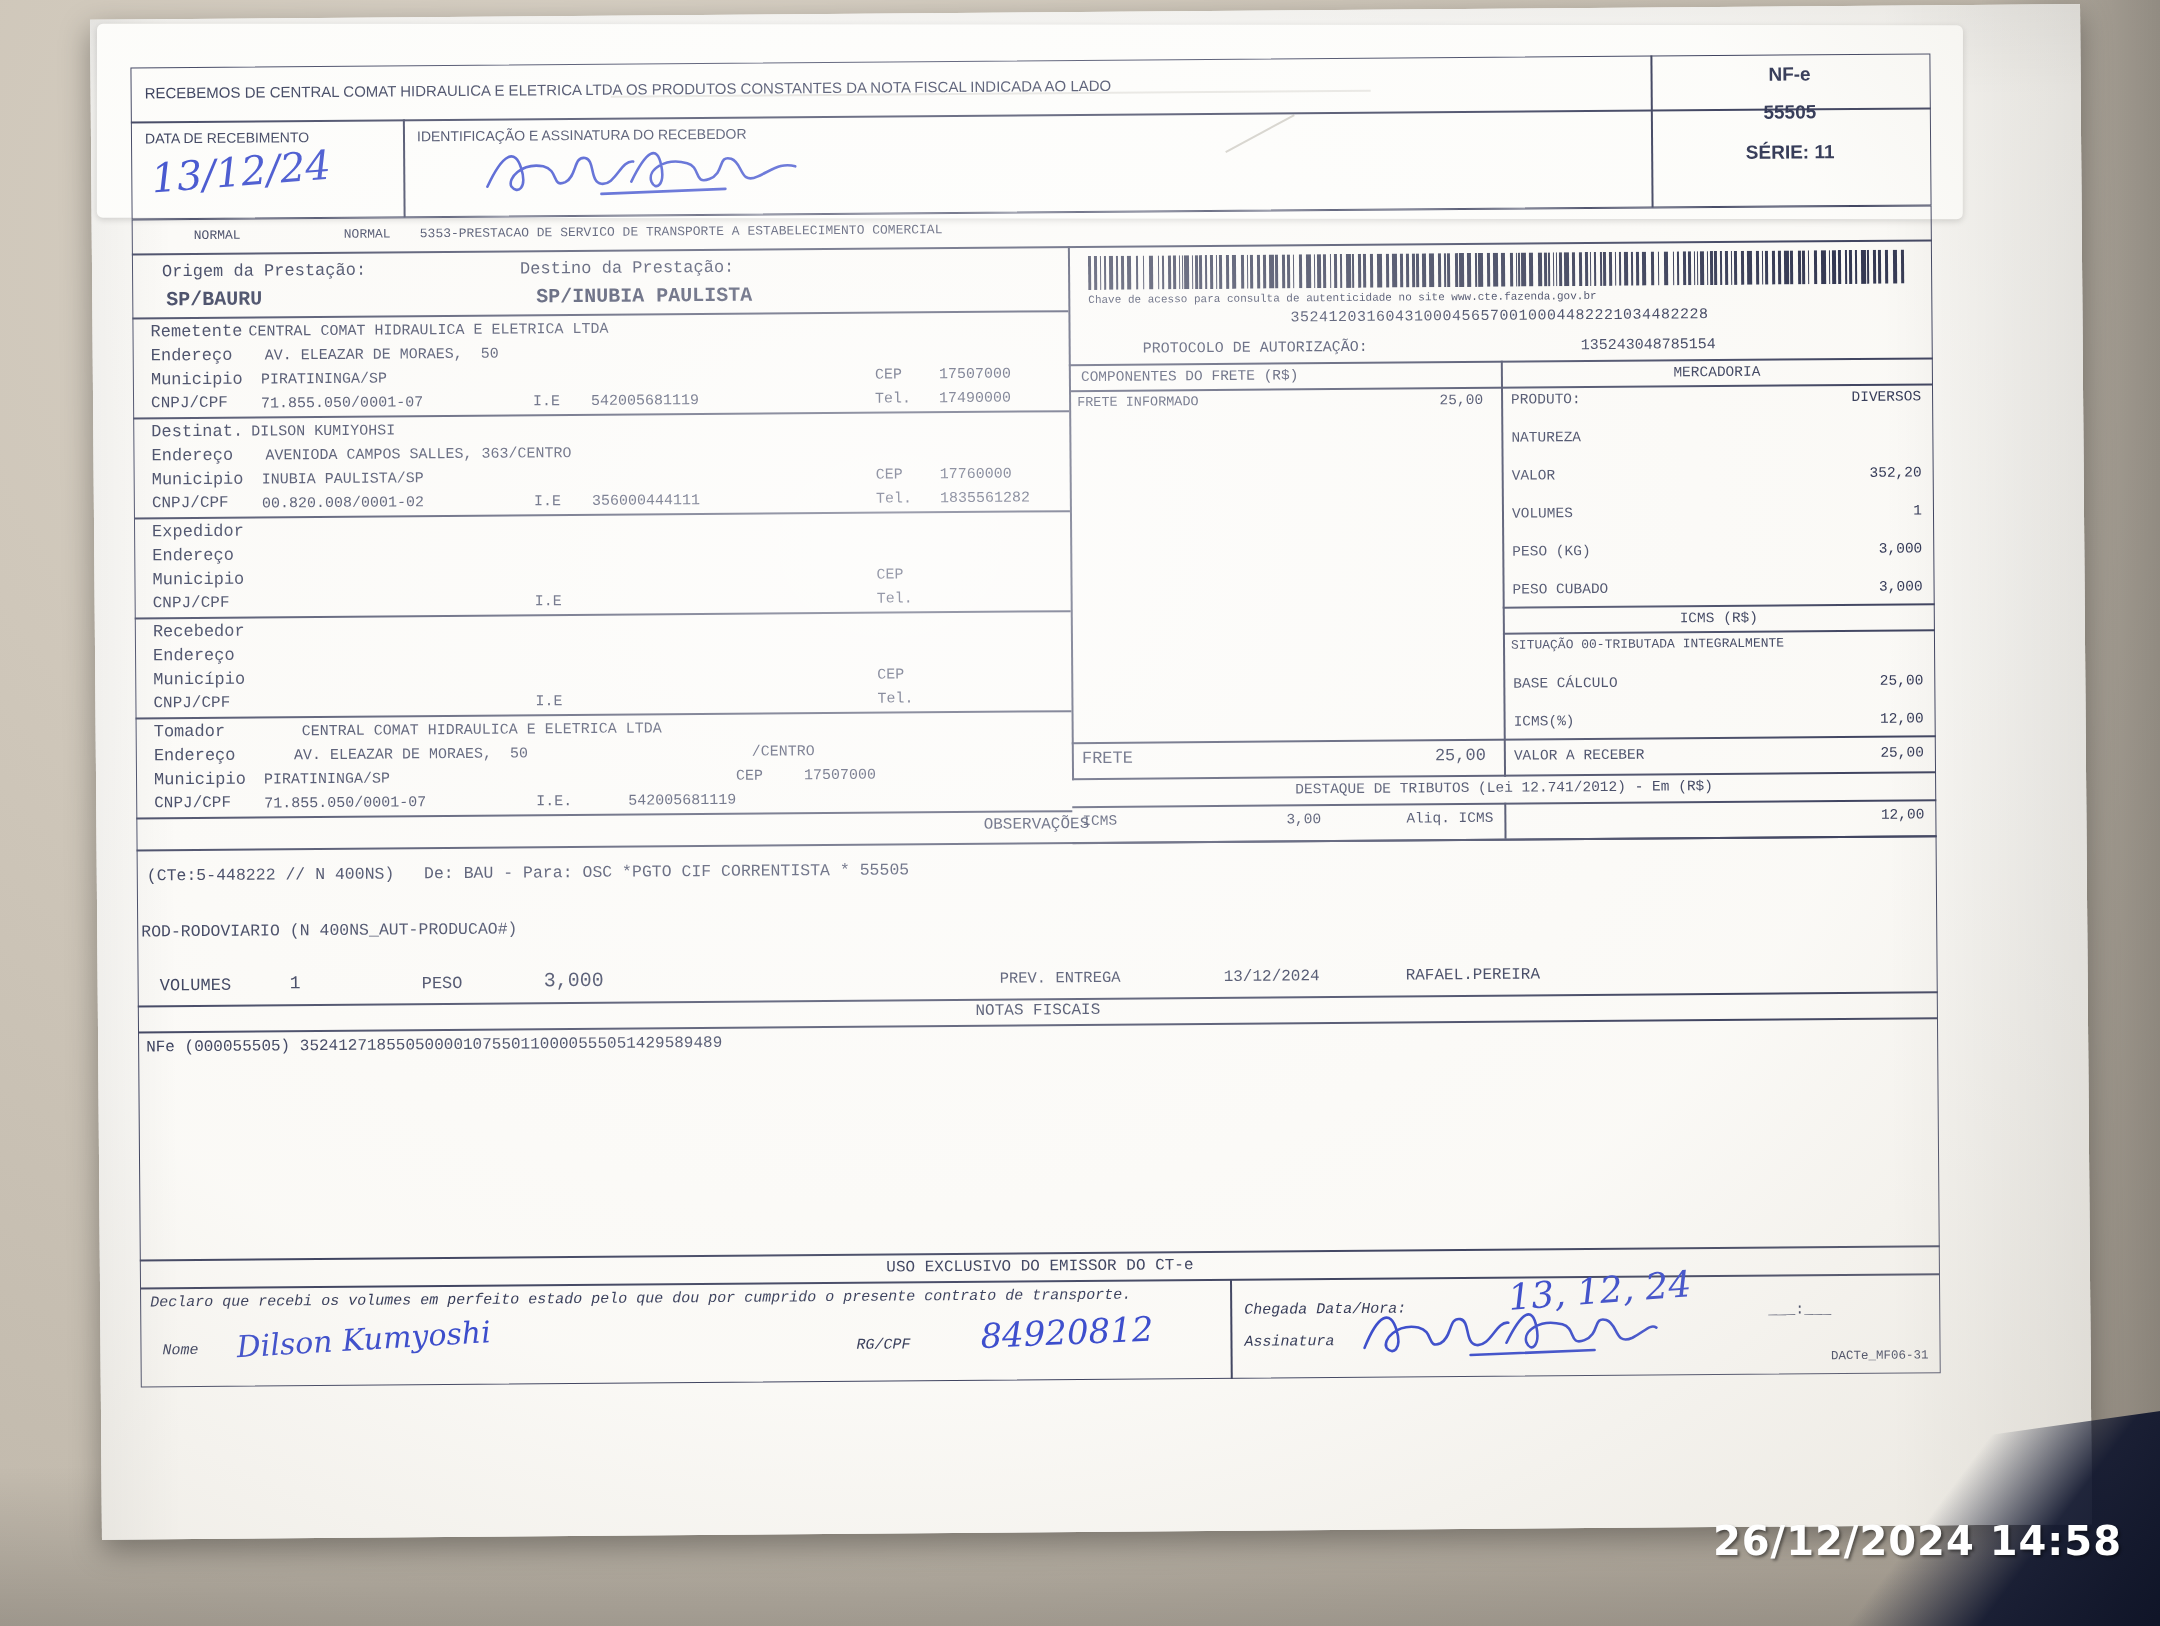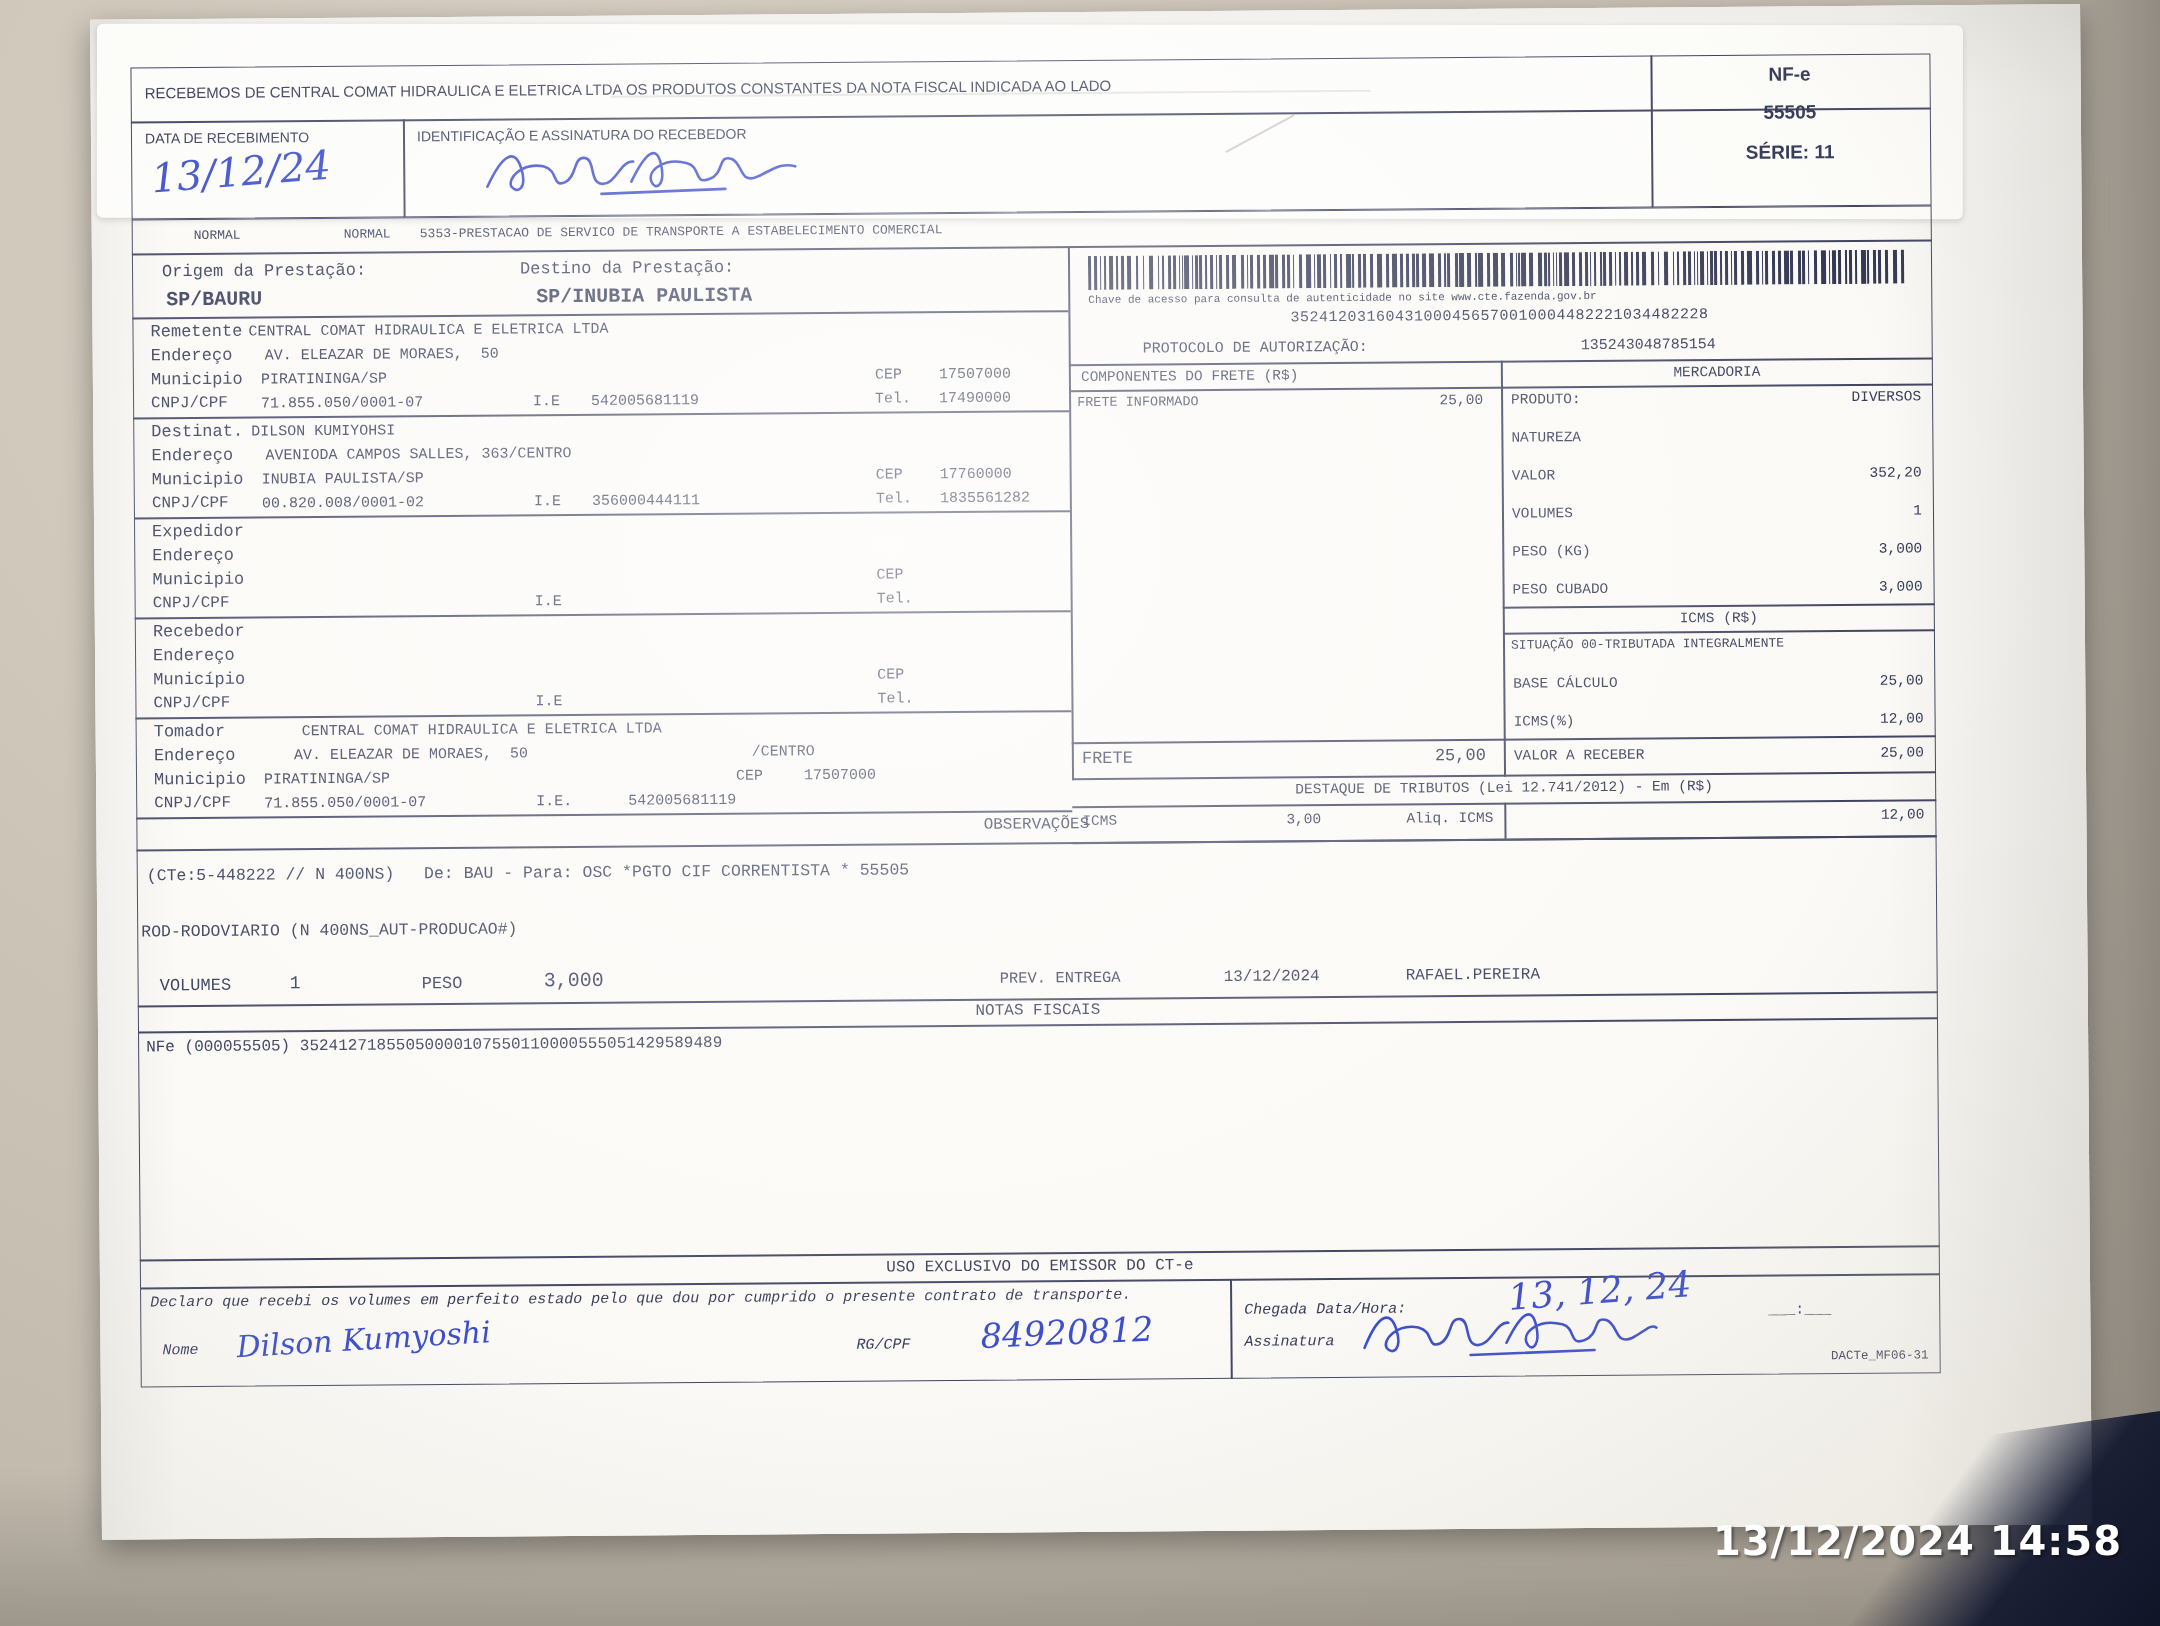--- a/index.html
+++ b/index.html
@@ -679,14 +679,14 @@
         </div>
       </div>
     </div>
 
     <div class="paper-tint"></div>
     <div class="crease" style="left:1130px;top:122px;width:78px;height:2px;transform:rotate(-28deg);"></div>
     <div class="crease" style="left:520px;top:80px;width:760px;height:2px;opacity:0.5;"></div>
   </div>
 
   <div id="dark-corner"></div>
-  <div id="timestamp">13/12/2024  14:58</div>
+  <div id="timestamp">26/12/2024  14:58</div>
 </div>
 
 </body></html>

